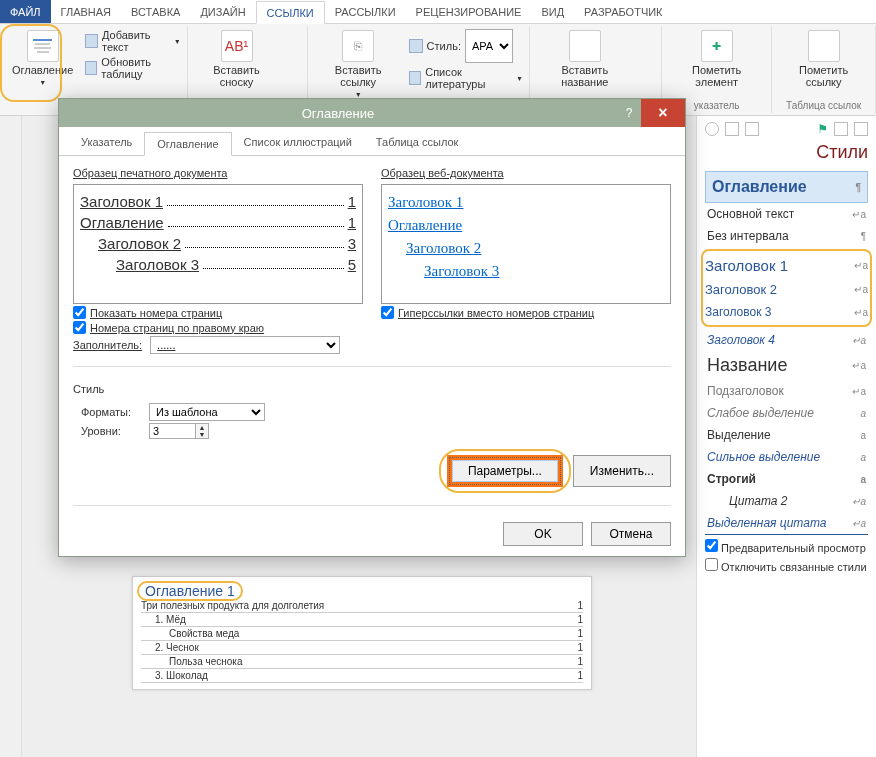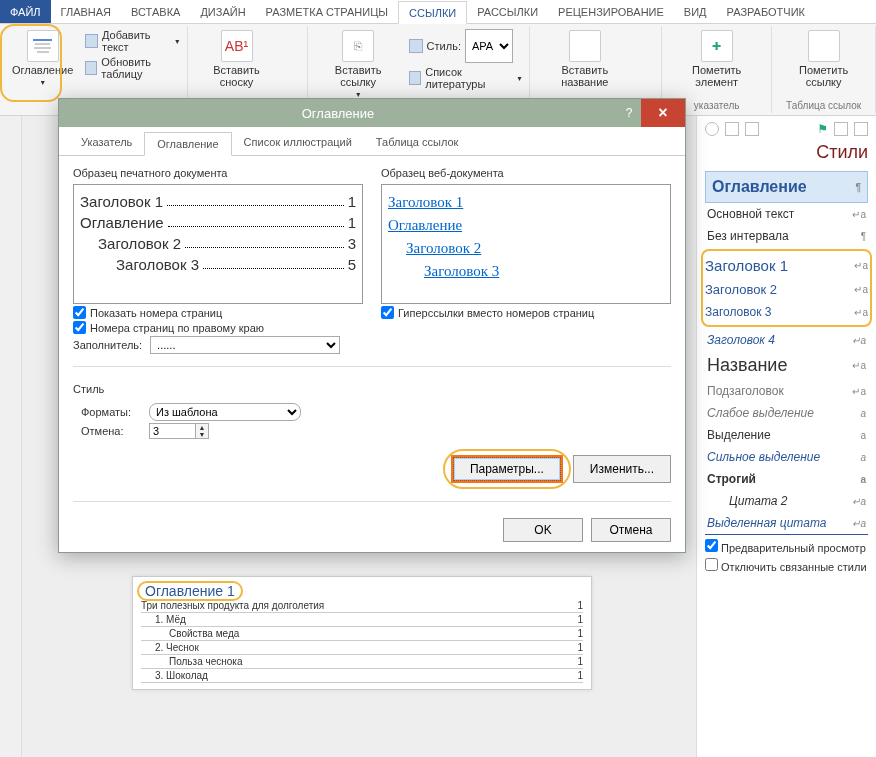--- a/index.html
+++ b/index.html
@@ -52,38 +52,38 @@
   .dialog { position: absolute; left: 58px; top: 98px; width: 628px; background: #fff; border: 1px solid #889b88; box-shadow: 0 4px 20px rgba(0,0,0,.3); z-index: 100; }
   .dlg-title { background: #9db19d; color: #fff; display: flex; align-items: center; height: 28px; padding: 0 0 0 0; }
   .dlg-title .txt { flex: 1; text-align: center; font-size: 13px; }
   .dlg-title .help { width: 24px; text-align: center; cursor: pointer; }
   .dlg-title .close { width: 44px; height: 28px; background: #c74433; display: flex; align-items: center; justify-content: center; cursor: pointer; color:#fff; font-size:16px; font-weight:bold; }
   .dlg-tabs { display: flex; border-bottom: 1px solid #ccc; padding: 4px 10px 0; gap: 0; }
   .dlg-tab { padding: 5px 12px; font-size: 11px; color: #555; cursor: pointer; }
   .dlg-tab.active { border: 1px solid #ccc; border-bottom: 1px solid #fff; background: #fff; position: relative; top: 1px; }
   .dlg-body { padding: 10px 14px; display: flex; flex-direction: column; gap: 6px; }
   .previews { display: flex; gap: 18px; }
-  .preview-col { flex: 1; }
+  .preview-col { flex: 1; text-decoration: underline; }
   .preview-col > label { font-size: 11px; }
   .preview-box { border: 1px solid #999; height: 120px; padding: 6px 6px; overflow-y: auto; margin-top: 4px; position: relative; }
   .preview-box .row { display: flex; font-size: 15px; font-family: "Times New Roman", serif; padding: 2px 0; }
   .preview-box .row .name { white-space: nowrap; }
   .preview-box .row .dots { flex: 1; border-bottom: 1.5px dotted #000; margin: 0 4px 4px; }
   .preview-box .row .pg { }
   .preview-box.web a { color: #0066cc; text-decoration: underline; display: block; padding: 3px 0; font-family: "Times New Roman", serif; font-size: 15px; }
   .chk { font-size: 11px; display: flex; gap: 4px; align-items: center; margin: 2px 0; }
   .chk input { margin: 0; }
   .fld-row { display: flex; align-items: center; gap: 8px; font-size: 11px; margin: 2px 0; }
   .fld-row select, .fld-row input { font-size: 11px; }
   .dlg-sep { height: 1px; background: #ddd; margin: 4px 0; }
   .fieldset-label { font-size: 11px; margin-top: 6px; }
   .dlg-buttons { display: flex; justify-content: flex-end; gap: 8px; padding: 6px 0 0; }
   .inner-buttons { display: flex; justify-content: flex-end; gap: 10px; margin: 8px 0; }
   .btn { padding: 4px 16px; font-size: 12px; border: 1px solid #999; background: #f0f0f0; cursor: pointer; min-width: 80px; }
-  .btn.focus { outline: 1px dotted #666; outline-offset: -3px; border: 3px solid #f97316; box-shadow: 0 0 0 1px #aecdf0 inset; }
+  .btn.focus { outline: 1px dotted #666; outline-offset: -3px; border: 5px solid #f97316; box-shadow: 0 0 0 1px #aecdf0 inset; }
   
   
   .hilite { border: 2.5px solid #f0b840; border-radius: 14px; position: absolute; pointer-events: none; }
   .hilite.h-toc { left: 0; top: 24px; width: 62px; height: 78px; }
   .hilite.h-params { border-radius: 20px; }
   
   
   .doc-page { margin-left: 110px; width: 460px; background: #fff; border: 1px solid #ccc; padding: 6px 8px; box-shadow: 0 0 4px rgba(0,0,0,0.1); }
   .doc-page .toc-title-wrap { display:inline-block; position:relative; }
   .doc-page .toc-title { color: #2B579A; font-size: 14px; padding: 2px 4px; }
@@ -100,21 +100,20 @@
   .inline-spinner .arrows div { flex:1; font-size:7px; text-align:center; line-height:7px; cursor:pointer; background:#f4f4f4;}
 </style>
 </head>
 <body>
 
 <div class="ribbon-tabs">
     <div class="ribbon-tab file">ФАЙЛ</div>
     <div class="ribbon-tab">ГЛАВНАЯ</div>
     <div class="ribbon-tab">ВСТАВКА</div>
     <div class="ribbon-tab">ДИЗАЙН</div>
-    <div class="ribbon-tab">РАЗМЕТКА СТРАНИЦЫ</div>
     <div class="ribbon-tab active">ССЫЛКИ</div>
     <div class="ribbon-tab">РАССЫЛКИ</div>
     <div class="ribbon-tab">РЕЦЕНЗИРОВАНИЕ</div>
     <div class="ribbon-tab">ВИД</div>
     <div class="ribbon-tab">РАЗРАБОТЧИК</div>
   </div>
 
 <div class="ribbon-body">
   <div class="ribbon-group">
     <div class="group-content">
@@ -393,24 +392,24 @@
             <input type="checkbox" checked="" style="">
             <span>Гиперссылки вместо номеров страниц</span>
           </label>
       </div>
     </div>
     <div class="dlg-sep"></div>
     <div class="fieldset-label">Стиль</div>
     <div style="padding-left:8px;">
       <div class="fld-row">
         <span style="width:60px;">Форматы:</span>
-        <select style="width:152px;border-radius:8px;"><option>Из шаблона</option></select>
+        <select style="width:116px;"><option>Из шаблона</option></select>
       </div>
       <div class="fld-row">
-        <span style="width:60px;">Отмена:</span>
+        <span style="width:60px;">Уровни:</span>
         <span class="inline-spinner">
           <input value="3" style="">
           <span class="arrows">
               <div>▲</div>
               <div>▼</div>
             </span>
         </span>
       </div>
     </div>
     <div class="inner-buttons">

